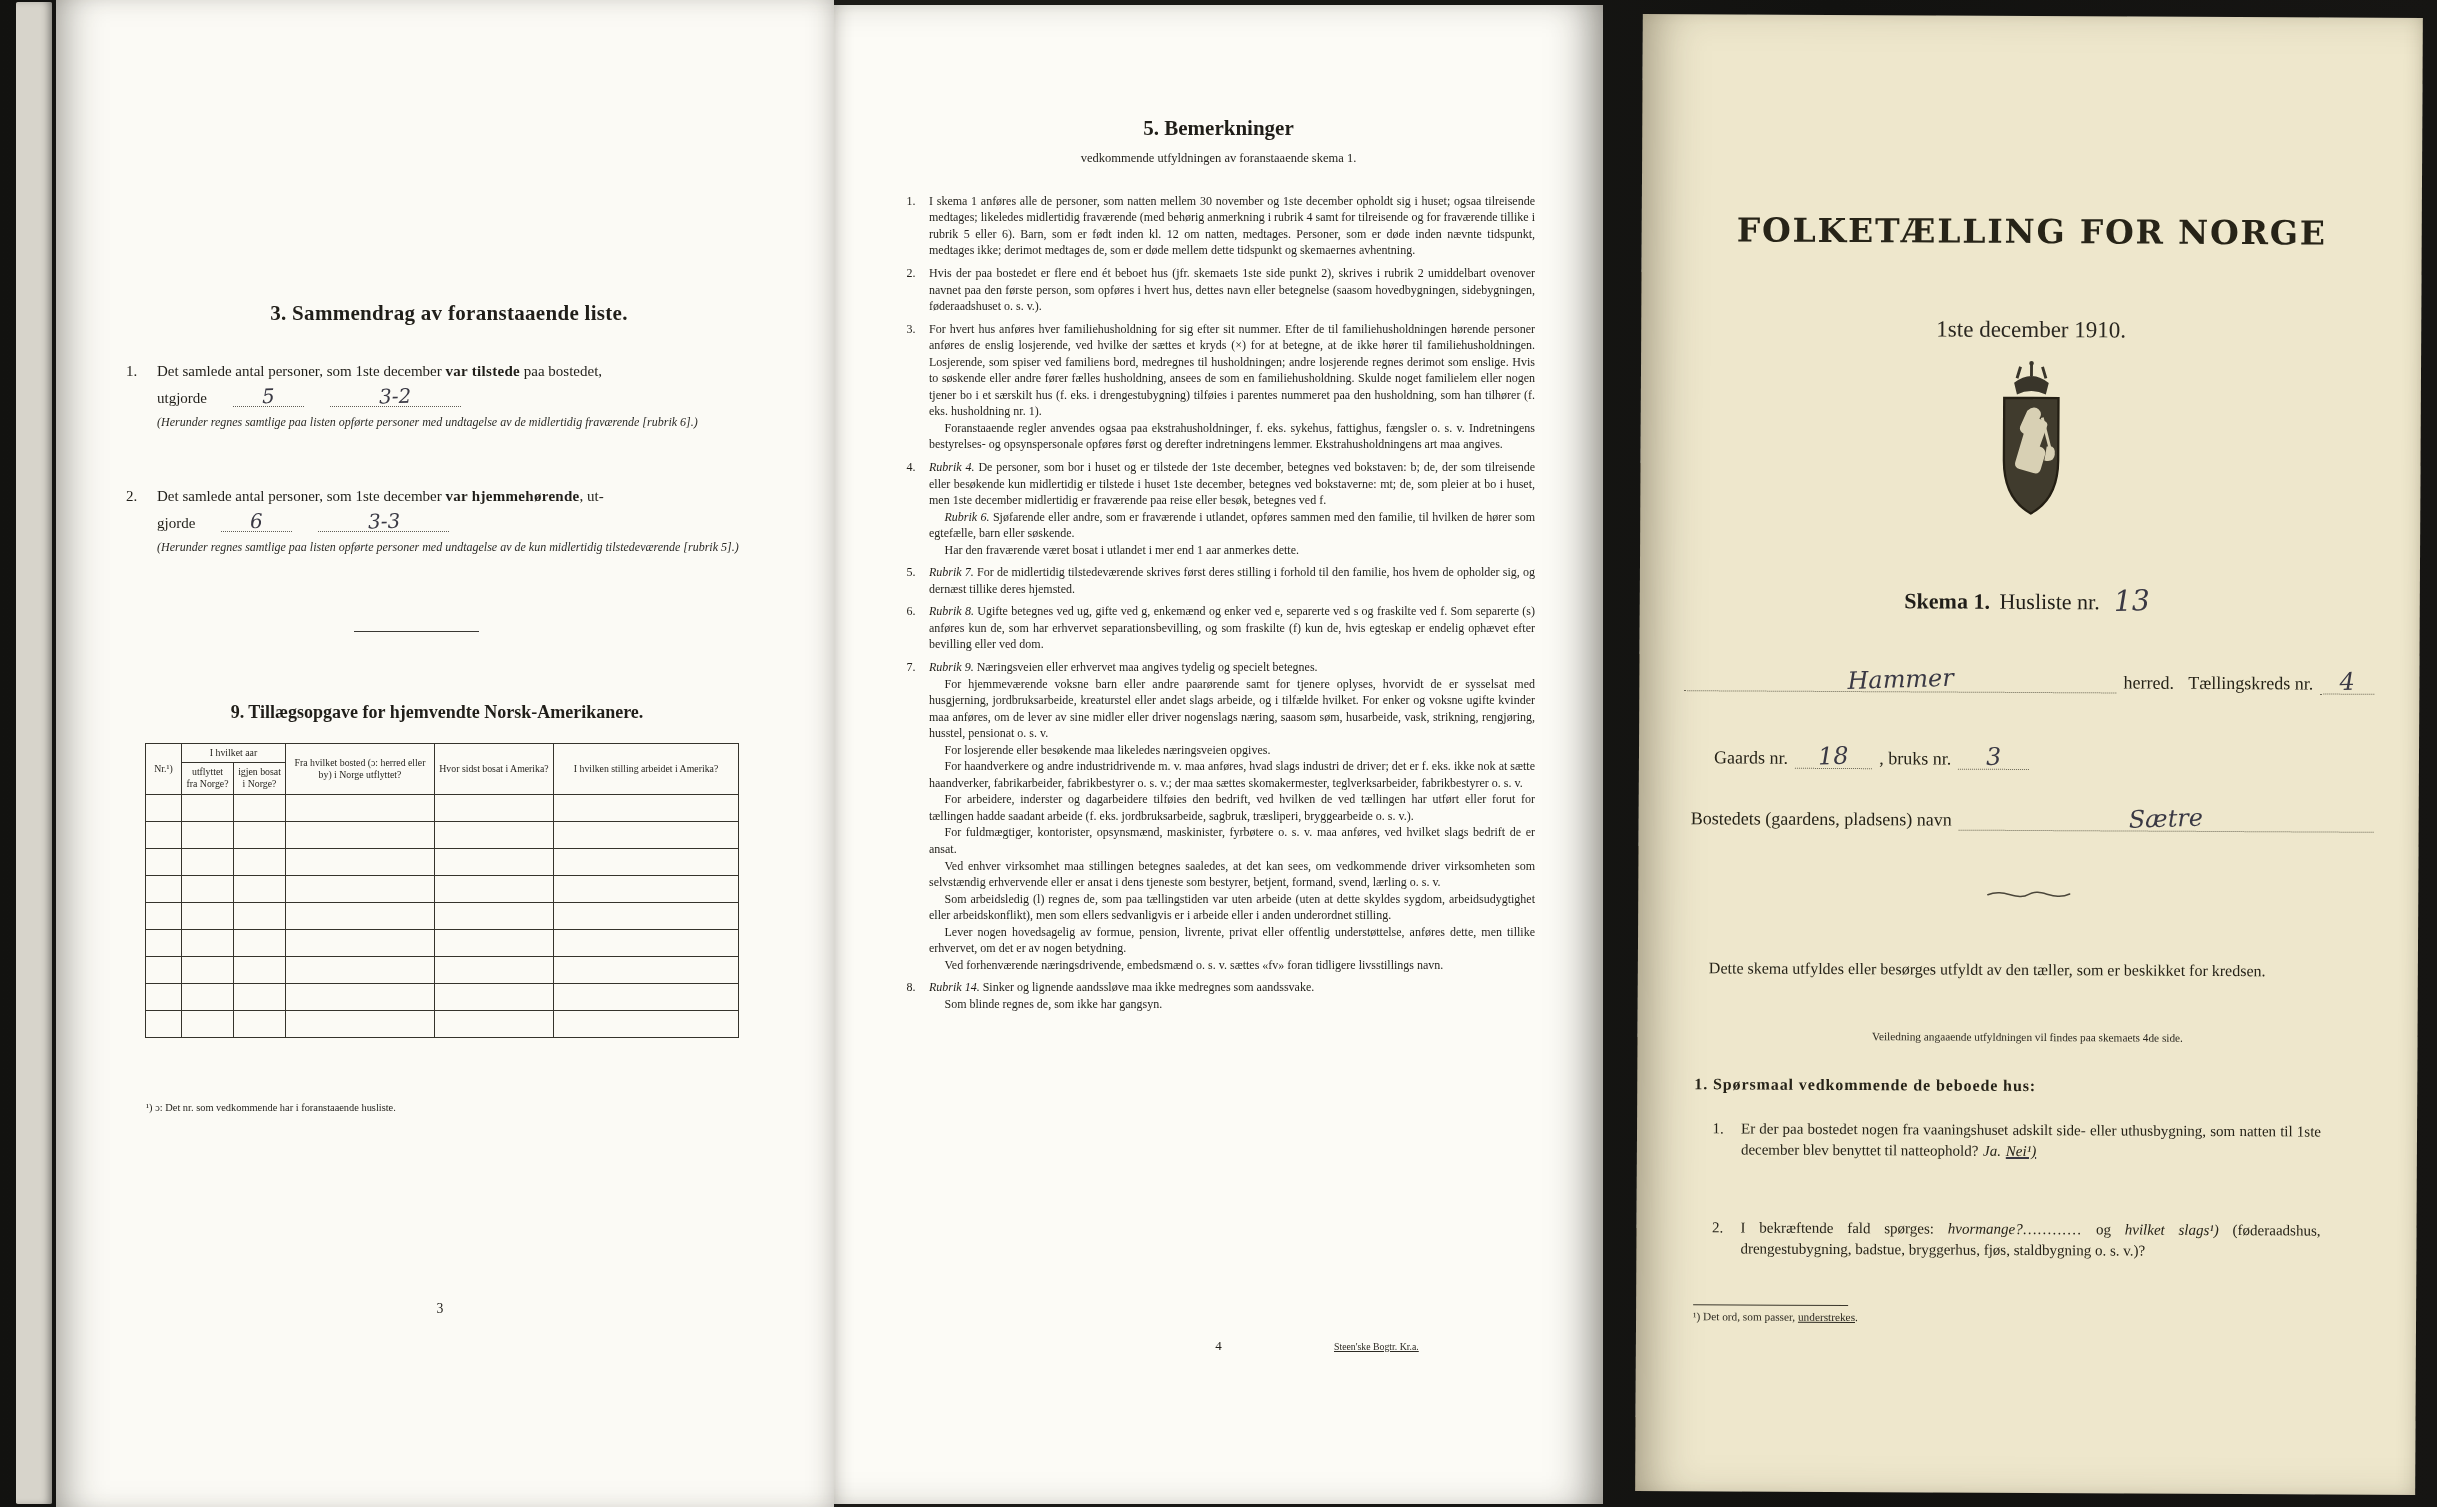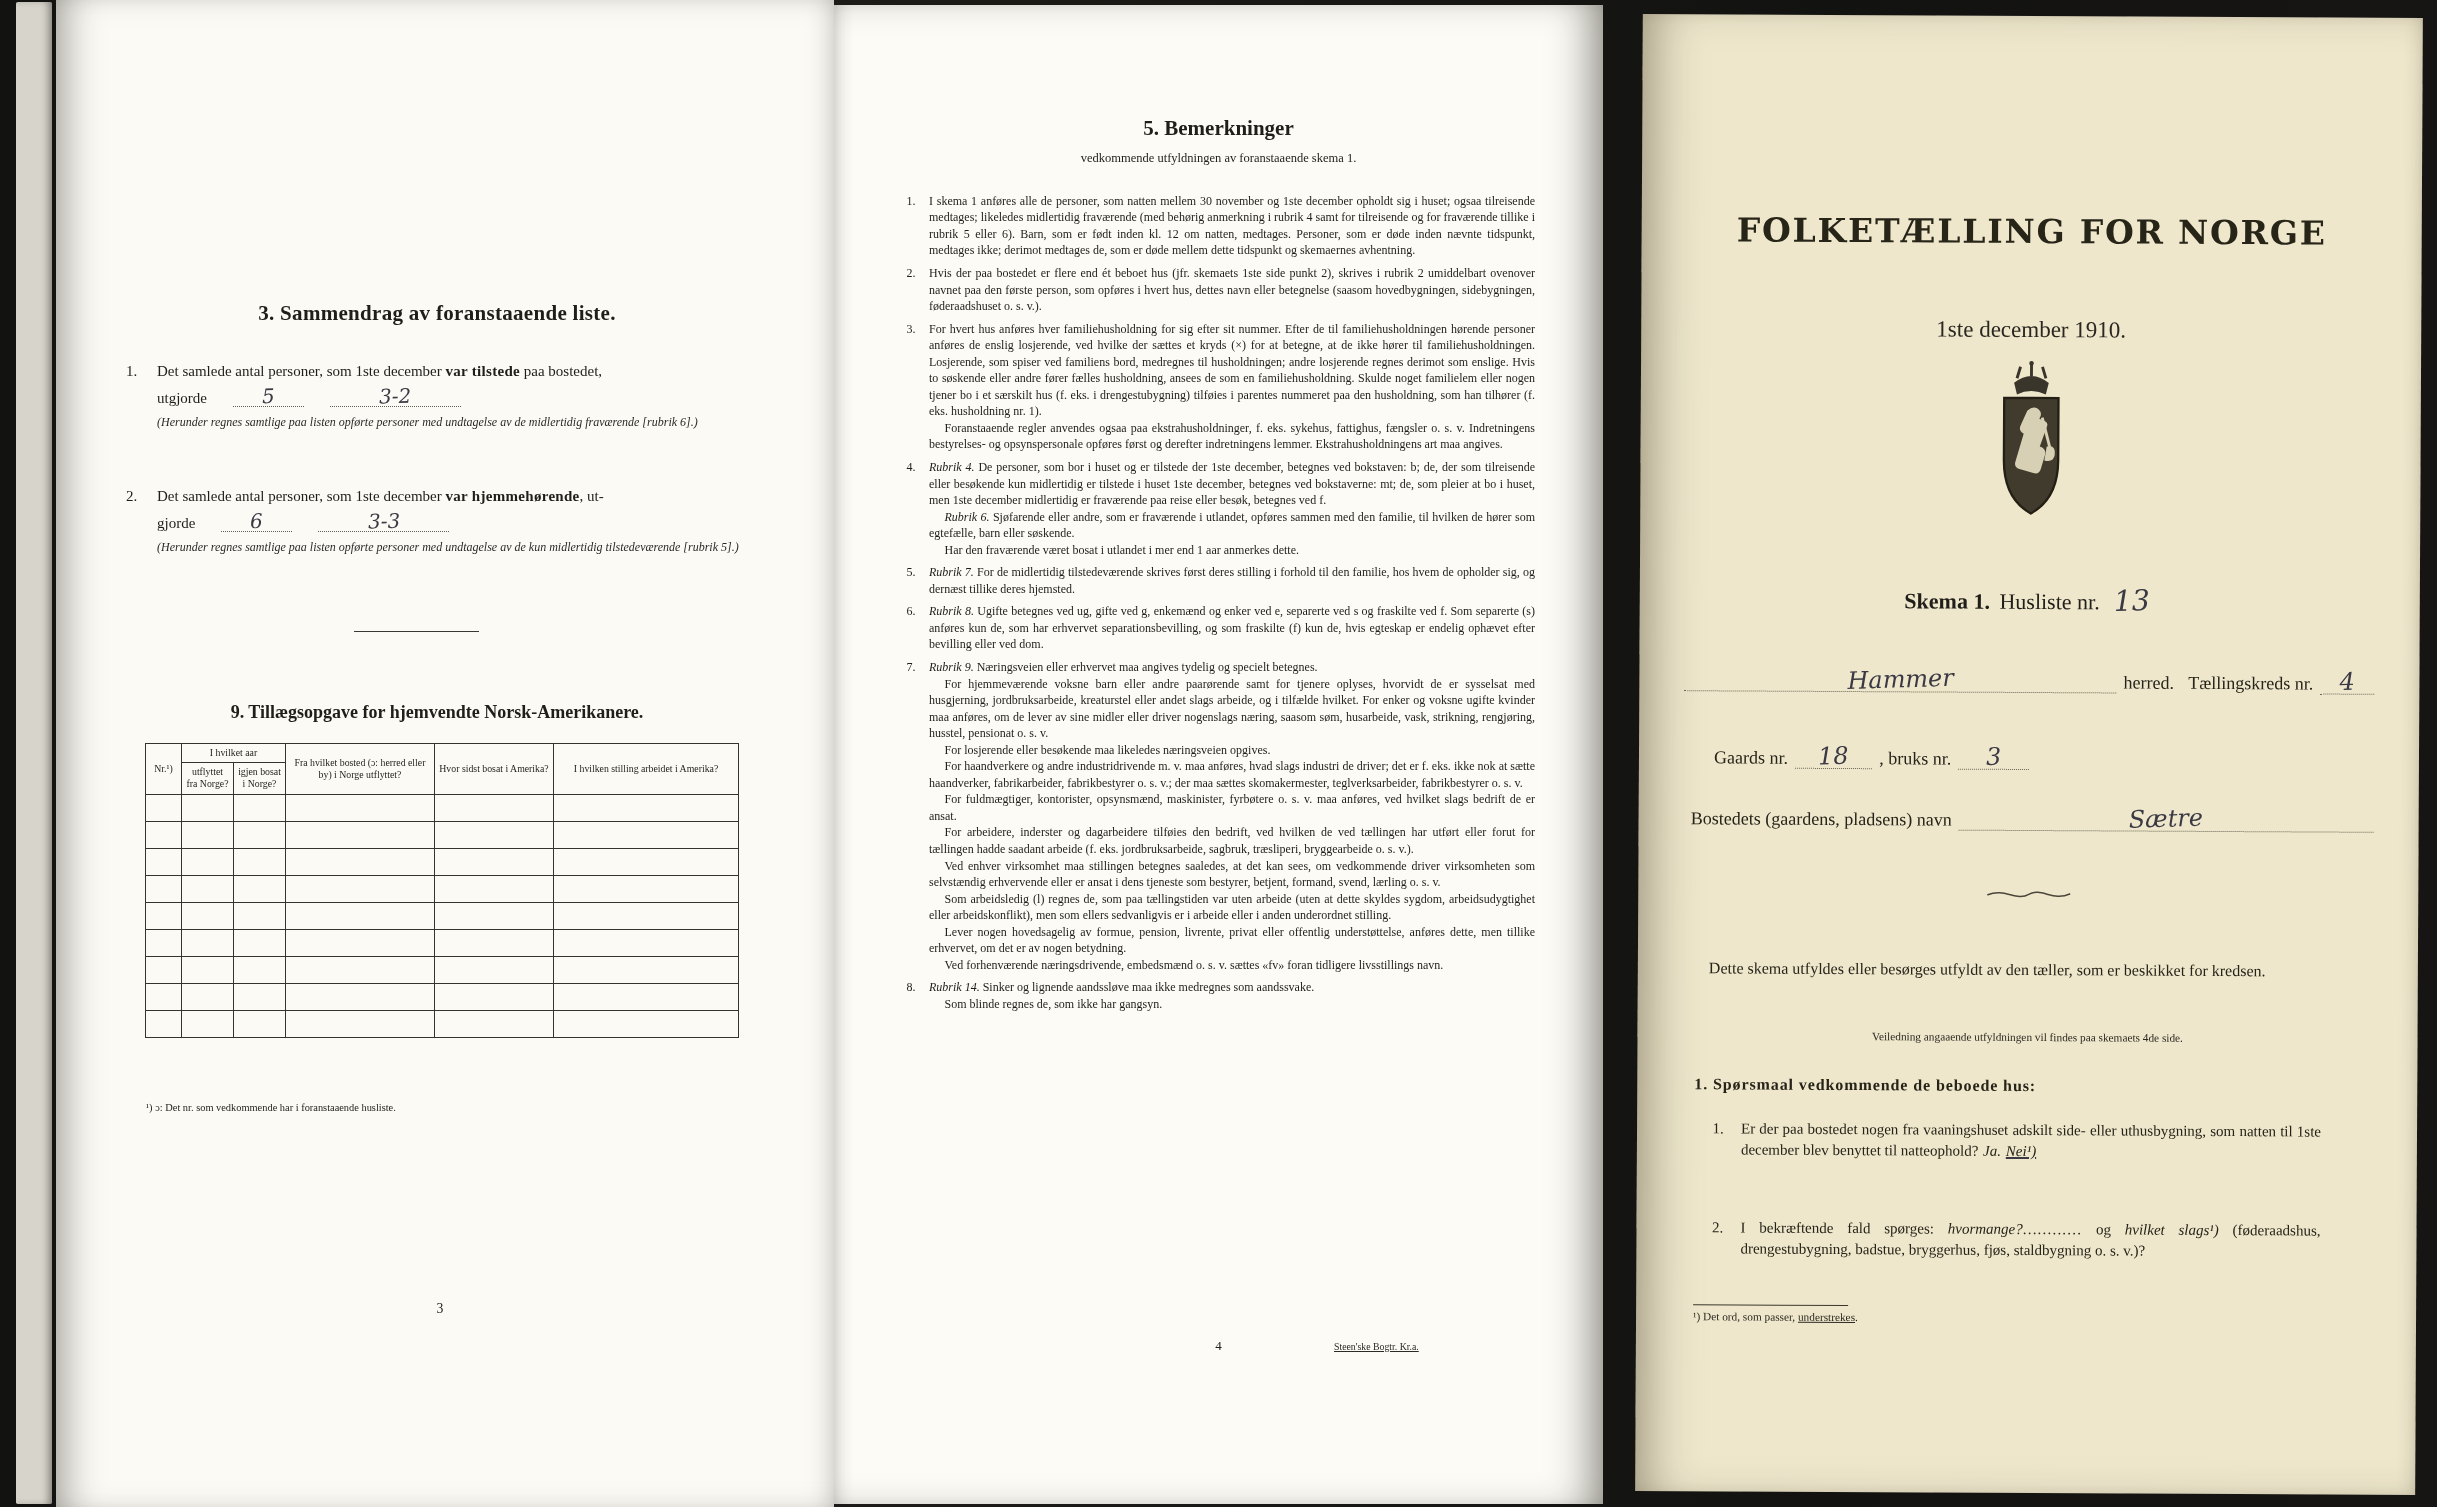--- a/index.html
+++ b/index.html
@@ -18,21 +18,21 @@
     box-shadow: inset 27px 0 42px -22.6px rgba(40,35,25,.5), inset -15.5px 0 28.6px -18px rgba(40,35,25,.35); }
   .page-middle { left:834px; top:4.8px; width:769px; height:1499px; background:#fcfbf6;
     box-shadow: inset 13px 0 19px -13px rgba(40,35,25,.32), inset -28.6px 0 45px -21.4px rgba(30,25,15,.58); }
   .page-right { left:1639px; top:15.5px; width:780px; height:1477px; background:#eee7cc;
     transform:rotate(.3deg);
     box-shadow: inset 33px 0 51px -25px rgba(60,50,30,.5), inset -9.5px 0 19px -10.7px rgba(60,50,30,.3); }
 
   .hw { font-family:"DejaVu Serif", serif; font-style:italic; color:#3a3944; }
 
   
-  .sec3-title { position:absolute; left:36px; top:301px; width:690px; text-align:center; font-size:21px; font-weight:bold; letter-spacing:0.3px; }
+  .sec3-title { position:absolute; left:48px; top:301px; width:690px; text-align:center; font-size:21px; font-weight:bold; letter-spacing:0.3px; }
   .sum-item { position:absolute; left:70px; width:649px; }
   .si-1 { top:362px; } .si-2 { top:487px; }
   .item-num { position:absolute; left:0; top:1.2px; font-size:15px; }
   .item-line1 { margin-left:31px; font-size:15px; line-height:1.3; }
   .item-line1 strong { letter-spacing:0.3px; }
   .item-line2 { margin-left:31px; margin-top:4.8px; font-size:15px; display:flex; align-items:flex-end; gap:26px; }
   .hw-slot { display:inline-flex; justify-content:center; align-items:flex-end; border-bottom:1.2px dotted #5e5c55; }
   .slot-value { width:71px; } .slot-tally { width:131px; }
   .item-line2 .hw { font-size:20px; line-height:1; transform:rotate(-2deg); }
   .item-note { margin-left:31px; margin-top:7.1px; font-size:12px; font-style:italic; line-height:1.35; color:#2b2a26; width:601px; }
@@ -273,22 +273,22 @@
         <span class="bem-num">6.</span>
         <p class="bp first"><i class="plead">Rubrik 8.</i><span> Ugifte betegnes ved ug, gifte ved g, enkemænd og enker ved e, separerte ved s og fraskilte ved f. Som separerte (s) anføres kun de, som har erhvervet separationsbevilling, og som fraskilte (f) kun de, hvis egteskap er endelig ophævet efter bevilling eller ved dom.</span></p>
       </div>
 
       <div class="bem-item">
         <span class="bem-num">7.</span>
         <p class="bp first"><i class="plead">Rubrik 9.</i><span> Næringsveien eller erhvervet maa angives tydelig og specielt betegnes.</span></p>
         <p class="bp"><i class="plead"></i><span>For hjemmeværende voksne barn eller andre paarørende samt for tjenere oplyses, hvorvidt de er sysselsat med husgjerning, jordbruksarbeide, kreaturstel eller andet slags arbeide, og i tilfælde hvilket. For enker og voksne ugifte kvinder maa anføres, om de lever av sine midler eller driver nogenslags næring, saasom søm, husarbeide, vask, strikning, rengjøring, husstel, pensionat o. s. v.</span></p>
         <p class="bp"><i class="plead"></i><span>For losjerende eller besøkende maa likeledes næringsveien opgives.</span></p>
         <p class="bp"><i class="plead"></i><span>For haandverkere og andre industridrivende m. v. maa anføres, hvad slags industri de driver; det er f. eks. ikke nok at sætte haandverker, fabrikarbeider, fabrikbestyrer o. s. v.; der maa sættes skomakermester, teglverksarbeider, fabrikbestyrer o. s. v.</span></p>
+        <p class="bp"><i class="plead"></i><span>For arbeidere, inderster og dagarbeidere tilføies den bedrift, ved hvilken de ved tællingen har utført eller forut for tællingen hadde saadant arbeide (f. eks. jordbruksarbeide, sagbruk, træsliperi, bryggearbeide o. s. v.).</span></p>
         <p class="bp"><i class="plead"></i><span>For fuldmægtiger, kontorister, opsynsmænd, maskinister, fyrbøtere o. s. v. maa anføres, ved hvilket slags bedrift de er ansat.</span></p>
-        <p class="bp"><i class="plead"></i><span>For arbeidere, inderster og dagarbeidere tilføies den bedrift, ved hvilken de ved tællingen har utført eller forut for tællingen hadde saadant arbeide (f. eks. jordbruksarbeide, sagbruk, træsliperi, bryggearbeide o. s. v.).</span></p>
         <p class="bp"><i class="plead"></i><span>Ved enhver virksomhet maa stillingen betegnes saaledes, at det kan sees, om vedkommende driver virksomheten som selvstændig erhvervende eller er ansat i dens tjeneste som bestyrer, betjent, formand, svend, lærling o. s. v.</span></p>
         <p class="bp"><i class="plead"></i><span>Som arbeidsledig (l) regnes de, som paa tællingstiden var uten arbeide (uten at dette skyldes sygdom, arbeidsudygtighet eller arbeidskonflikt), men som ellers sedvanligvis er i arbeide eller i anden underordnet stilling.</span></p>
         <p class="bp"><i class="plead"></i><span>Lever nogen hovedsagelig av formue, pension, livrente, privat eller offentlig understøttelse, anføres dette, men tillike erhvervet, om det er av nogen betydning.</span></p>
         <p class="bp"><i class="plead"></i><span>Ved forhenværende næringsdrivende, embedsmænd o. s. v. sættes «fv» foran tidligere livsstillings navn.</span></p>
       </div>
 
       <div class="bem-item">
         <span class="bem-num">8.</span>
         <p class="bp first"><i class="plead">Rubrik 14.</i><span> Sinker og lignende aandssløve maa ikke medregnes som aandssvake.</span></p>
         <p class="bp"><i class="plead"></i><span>Som blinde regnes de, som ikke har gangsyn.</span></p>

